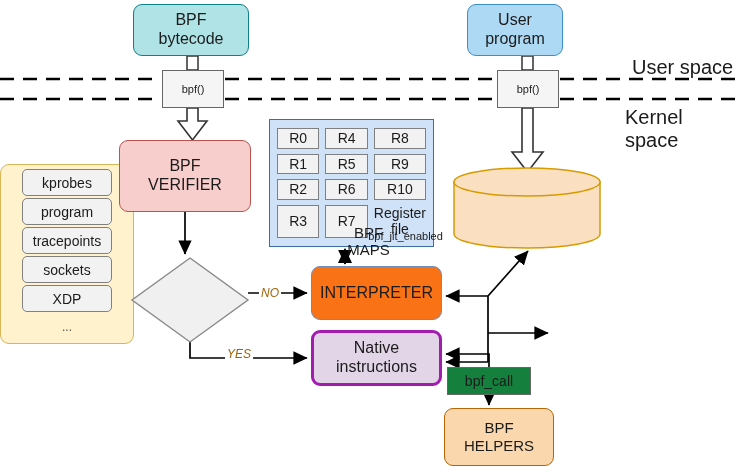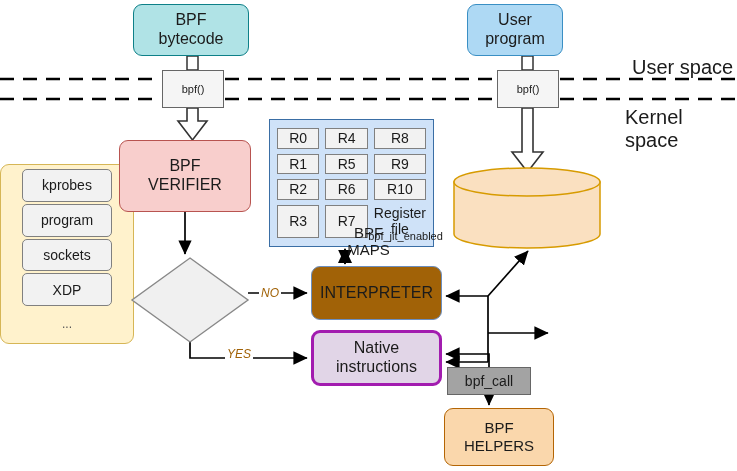--- a/index.html
+++ b/index.html
@@ -26,28 +26,28 @@
   .reggrid{position:absolute;left:0;top:0;width:100%;height:100%;padding:8px 7px;box-sizing:border-box;
            display:grid;grid-template-columns:1fr 1fr 1fr;grid-template-rows:1fr 1fr 1fr 1fr;gap:5px 6px;}
   .regcell{display:flex;align-items:center;justify-content:center;font-size:14px;color:#1b1b1b;}
   .regcell.box{background:#f2f2f2;border:1px solid #808080;}
   .regcell.label{background:transparent;border:none;font-size:14px;justify-content:center;}
 
   .diamond{left:132px;top:258px;width:116px;height:84px;}
   .diamond .dtext{position:absolute;left:0;top:0;width:100%;height:100%;display:flex;
                   align-items:center;justify-content:center;font-size:11px;color:#1b1b1b;z-index:2;padding-left:37px;}
 
-  .interp{left:311px;top:266px;width:131px;height:54px;background:#a16207;border:1px solid #6c8ebf;font-size:16px;justify-content:center;}
+  .interp{left:311px;top:266px;width:131px;height:54px;background:#f97316;border:1px solid #6c8ebf;font-size:16px;justify-content:center;}
   .native{left:311px;top:330px;width:131px;height:56px;background:#e1d5e7;border:3px solid #a21caf;font-size:16px;}
 
   .maps{left:454px;top:168px;width:146px;height:80px;}
   .maps .mtext{position:absolute;left:0;top:0;width:100%;height:100%;display:flex;flex-direction:column;
                align-items:center;justify-content:center;font-size:15px;color:#1b1b1b;padding-top:10px;box-sizing:border-box;}
 
-  .bpfcall{left:447px;top:367px;width:84px;height:28px;background:#a3a3a3;border:1px solid #666;font-size:14px;z-index:6;}
+  .bpfcall{left:447px;top:367px;width:84px;height:28px;background:#15803d;border:1px solid #666;font-size:14px;z-index:6;}
 
   .helpers{left:444px;top:408px;width:110px;height:58px;background:#fad7ac;border:1px solid #b46504;font-size:15px;}
 
   .hooks{left:552px;top:256px;width:134px;height:180px;background:#fff2cc;border:1px solid #d6b656;border-radius:9px;
          box-sizing:border-box;padding:4px 21px;display:flex;flex-direction:column;gap:2px;}
   .hookitem{flex:1;background:#f2f2f2;border:1px solid #808080;border-radius:5px;display:flex;align-items:center;
             justify-content:center;font-size:14px;color:#1b1b1b;}
   .hookitem.plain{background:transparent;border:none;font-size:12px;color:#555;}
 
   .spacelbl{position:absolute;font-size:20px;color:#1b1b1b;}
@@ -196,20 +196,21 @@
   <div class="node rounded helpers two-line">
     <div>
       <span>BPF</span>
       <span>HELPERS</span>
     </div>
   </div>
 
   <div class="hooks">
     <div class="hookitem">kprobes</div>
     <div class="hookitem">program</div>
+    <div class="hookitem">tracepoints</div>
     <div class="hookitem">sockets</div>
     <div class="hookitem">XDP</div>
     <div class="hookitem plain">...</div>
   </div>
 
   <div class="spacelbl lbl-user">User space</div>
   <div class="spacelbl lbl-kernel">Kernel space</div>
 
   <div class="edgelabel lbl-no">NO</div>
   <div class="edgelabel lbl-yes">YES</div>

